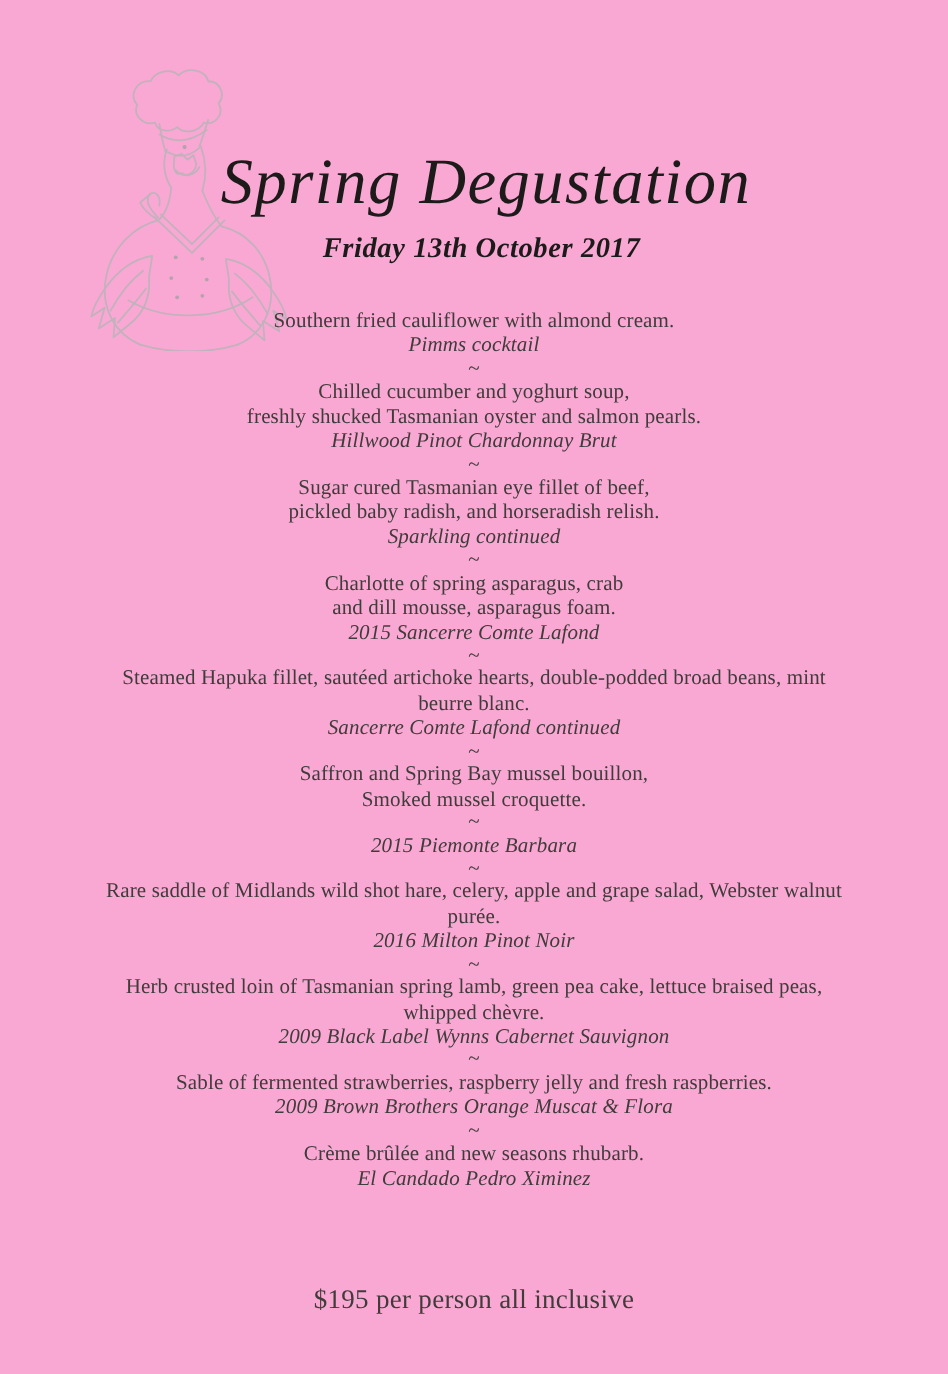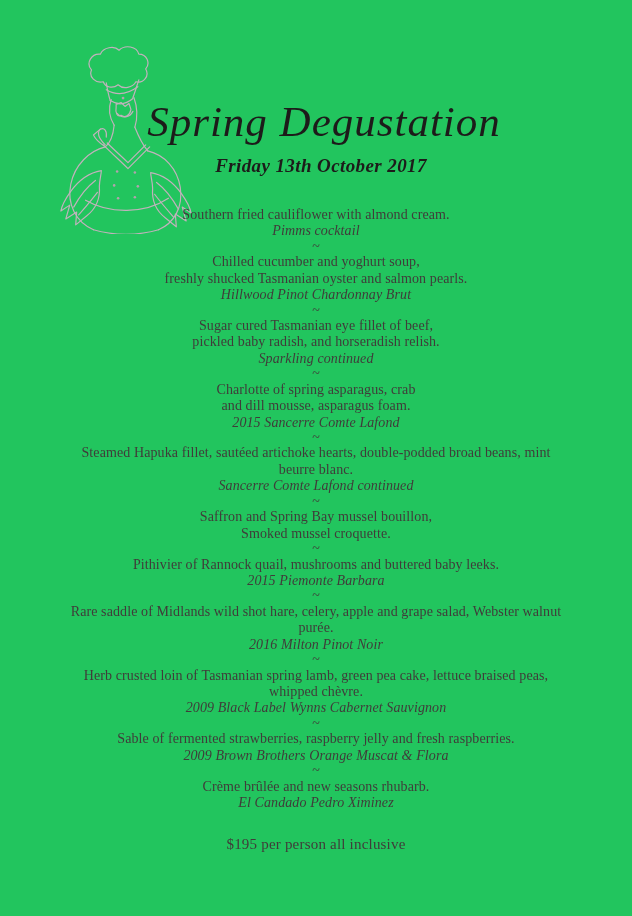--- a/index.html
+++ b/index.html
@@ -1,20 +1,20 @@
 <!DOCTYPE html>
 <html><head>
 <meta charset="utf-8">
 <style>
   html, body { margin: 0; padding: 0; background: #ffffff; }
   .page {
     position: relative;
     width: 632px;
     height: 916px;
-    background: #22c55e;
+    background: #f9a8d4;
     font-family: "Liberation Serif", "DejaVu Serif", serif;
     color: #403c3a;
     overflow: hidden;
   }
   .duck {
     position: absolute;
     left: 52px;
     top: 46px;
     width: 148px;
     height: 188px;
@@ -50,25 +50,25 @@
     width: 100%;
     text-align: center;
     font-size: 14px;
     letter-spacing: 0.1px;
   }
   .dish-line { line-height: 16.4px; }
   .wine      { line-height: 16.4px; font-style: italic; }
   .tilde     { line-height: 14.5px; font-size: 14px; }
   .price {
     position: absolute;
-    top: 836px;
+    top: 856px;
     left: 0;
     width: 100%;
     text-align: center;
-    font-size: 15px;
+    font-size: 18px;
     letter-spacing: 0.2px;
   }
 </style>
 </head>
 <body>
 
 <div class="page">
 
   <svg class="duck" viewBox="0 0 150 190" xmlns="http://www.w3.org/2000/svg" aria-hidden="true">
     <g fill="none" stroke="#c2b2bc" stroke-width="1.2" stroke-linecap="round" stroke-linejoin="round">
@@ -156,21 +156,20 @@
         <div class="dish-line">beurre blanc.</div>
         <div class="wine">Sancerre Comte Lafond continued</div>
       </section>
       <div class="tilde">~</div>
       <section class="course">
         <div class="dish-line">Saffron and Spring Bay mussel bouillon,</div>
         <div class="dish-line">Smoked mussel croquette.</div>
       </section>
       <div class="tilde">~</div>
       <section class="course">
-        <div class="dish-line">Pithivier of Rannock quail, mushrooms and buttered baby leeks.</div>
         <div class="wine">2015 Piemonte Barbara</div>
       </section>
       <div class="tilde">~</div>
       <section class="course">
         <div class="dish-line">Rare saddle of Midlands wild shot hare, celery, apple and grape salad, Webster walnut</div>
         <div class="dish-line">purée.</div>
         <div class="wine">2016 Milton Pinot Noir</div>
       </section>
       <div class="tilde">~</div>
       <section class="course">

